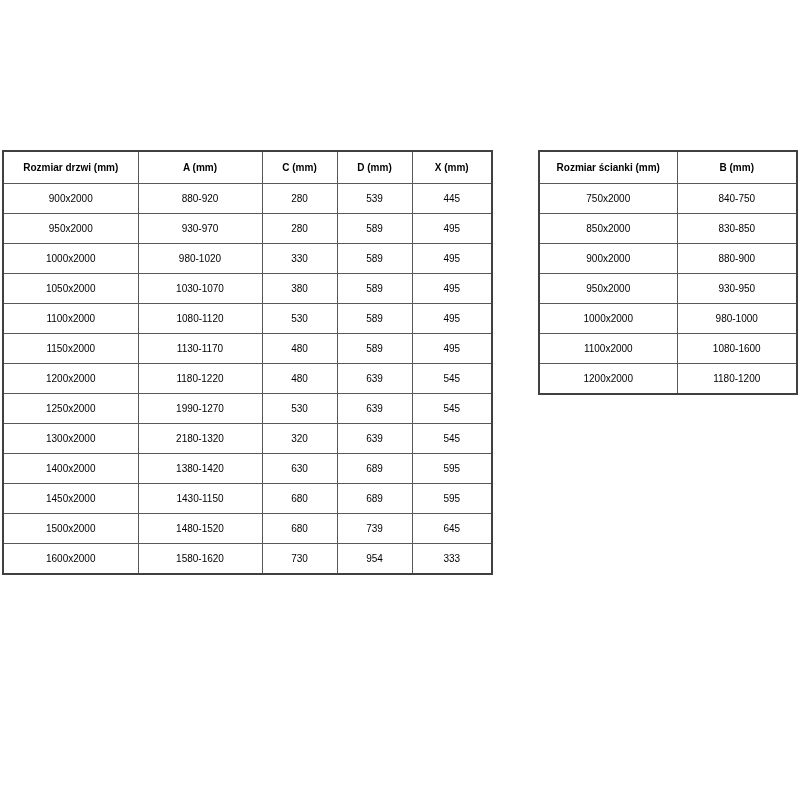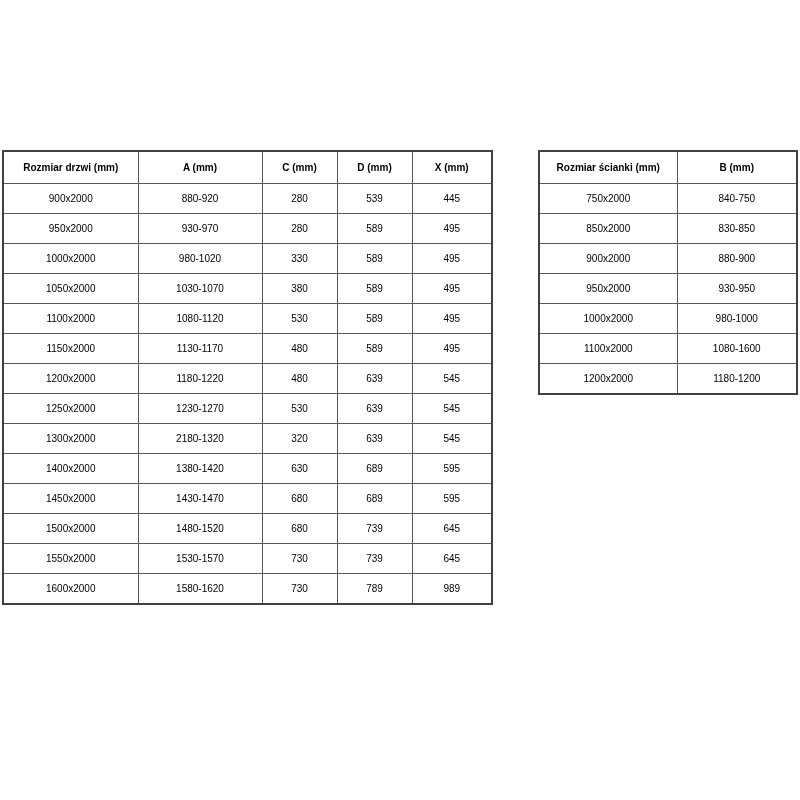--- a/index.html
+++ b/index.html
@@ -101,66 +101,59 @@
         </tr>
         <tr>
           <td>1200x2000</td>
           <td>1180-1220</td>
           <td>480</td>
           <td>639</td>
           <td>545</td>
         </tr>
         <tr>
           <td>1250x2000</td>
-          <td>1230-1270</td>
+          <td>1990-1270</td>
           <td>530</td>
           <td>639</td>
           <td>545</td>
         </tr>
         <tr>
           <td>1300x2000</td>
           <td>2180-1320</td>
           <td>320</td>
           <td>639</td>
           <td>545</td>
         </tr>
         <tr>
           <td>1400x2000</td>
           <td>1380-1420</td>
           <td>630</td>
           <td>689</td>
           <td>595</td>
         </tr>
         <tr>
           <td>1450x2000</td>
-          <td>1430-1470</td>
+          <td>1430-1150</td>
           <td>680</td>
           <td>689</td>
           <td>595</td>
         </tr>
         <tr>
           <td>1500x2000</td>
           <td>1480-1520</td>
           <td>680</td>
           <td>739</td>
           <td>645</td>
         </tr>
         <tr>
-          <td>1550x2000</td>
-          <td>1530-1570</td>
-          <td>730</td>
-          <td>739</td>
-          <td>645</td>
-        </tr>
-        <tr>
           <td>1600x2000</td>
           <td>1580-1620</td>
           <td>730</td>
-          <td>789</td>
-          <td>989</td>
+          <td>954</td>
+          <td>333</td>
         </tr>
       </tbody>
     </table>
 
   <table id="wall-table" class="spec">
     <colgroup>
       <col style="width:138px">
       <col style="width:120px">
     </colgroup>
   <thead>

